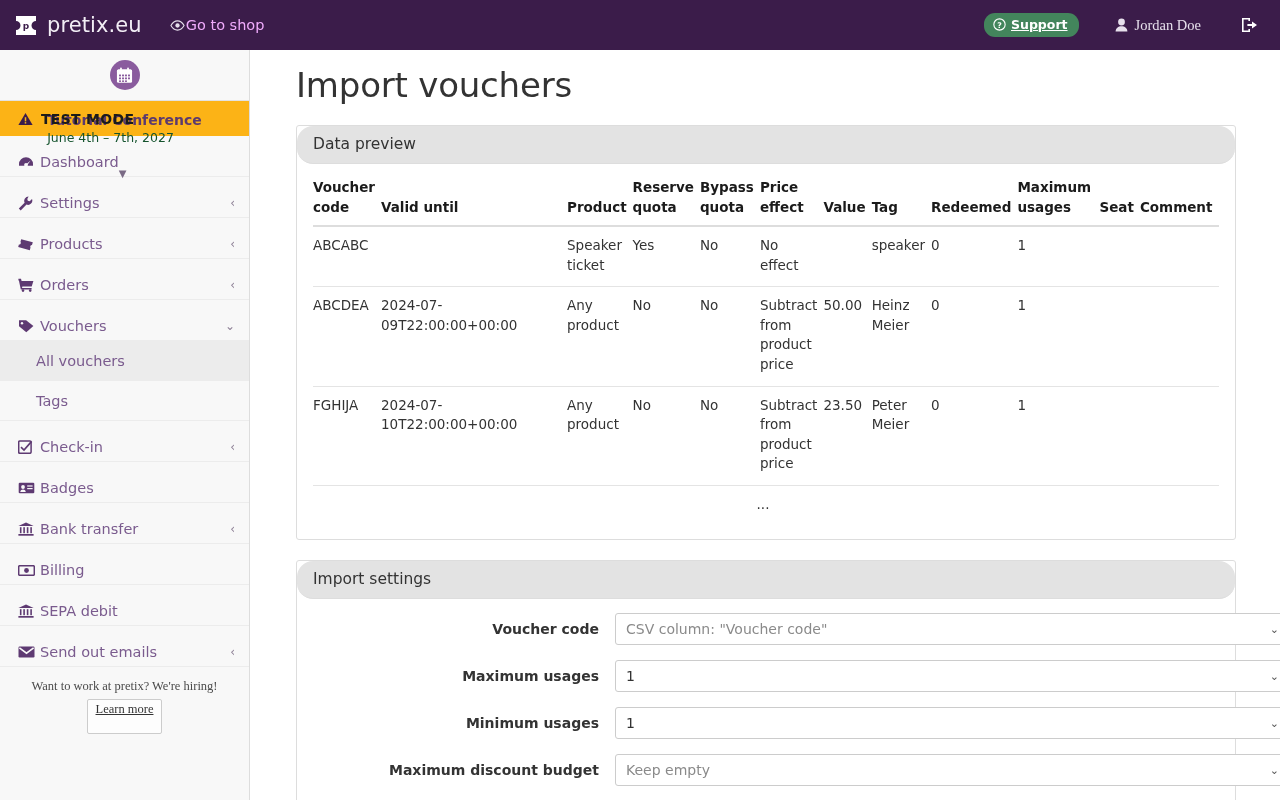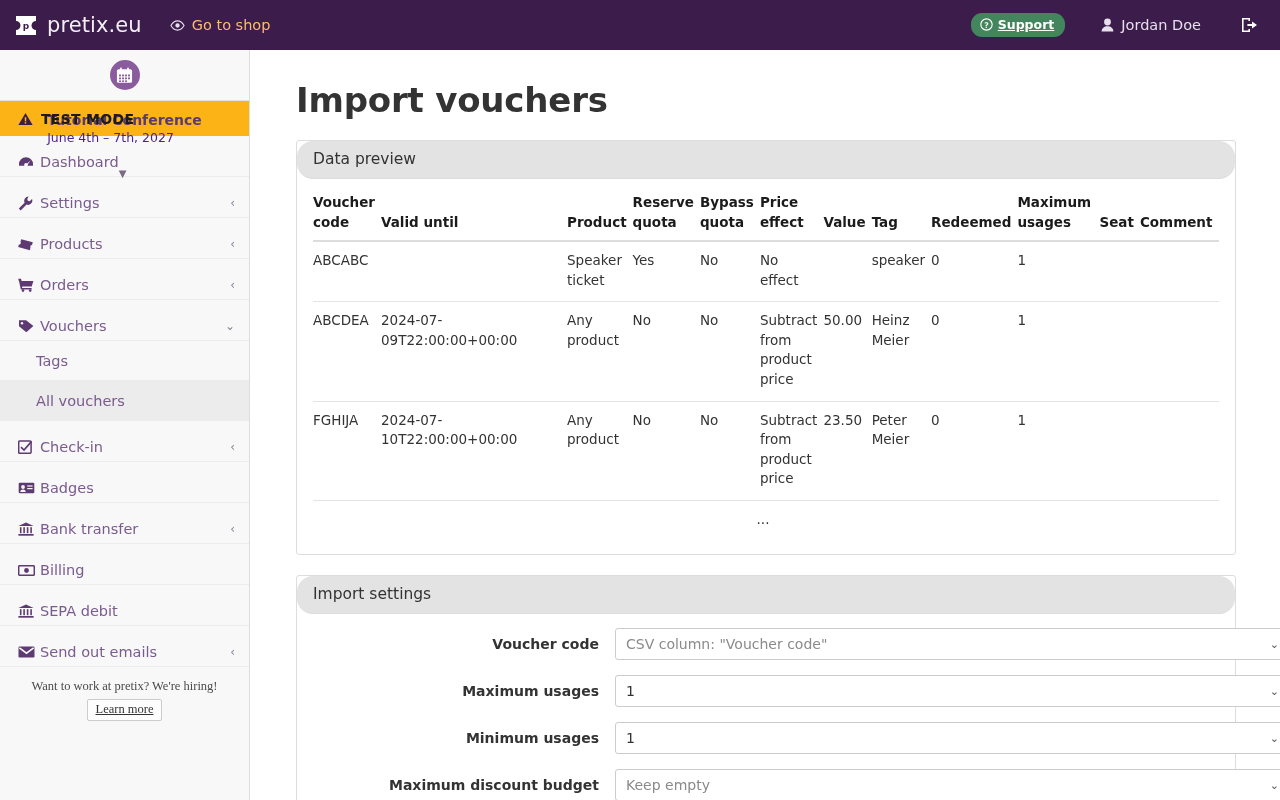--- a/index.html
+++ b/index.html
@@ -19,33 +19,33 @@
     background:#3b1c4a;
     display:flex; align-items:center;
   }
   .brand {
     display:flex; align-items:center; gap:9px;
     margin-left:14px; color:#ffffff; text-decoration:none;
   }
   .brand-logo { width:24px; height:21px; position:relative; flex:0 0 auto; }
   .brand-text { font-size:21px; color:#f2eef5; letter-spacing:0.1px; }
   .nav-link {
-    display:flex; align-items:center; gap:7px;
-    color:#fdba74; text-decoration:none; font-size:14.5px;
+    display:flex; align-items:center; gap:1px;
+    color:#f0abfc; text-decoration:none; font-size:14.5px;
     margin-left:28px;
   }
   .nav-right { margin-left:auto; display:flex; align-items:center; gap:0; }
   .support-badge {
     background:#43855c; color:#ffffff; font-weight:bold; font-size:12.5px;
     border-radius:11px; padding:4px 11px 5px 9px;
     display:flex; align-items:center; gap:5px;
   }
   .nav-user {
     color:#e7e0ec; text-decoration:none; font-size:14.5px;
-    display:flex; align-items:center; gap:7px; margin-left:36px;
+    display:flex; align-items:center; gap:7px; margin-left:36px;font-family:Liberation Serif, serif;
   }
   .nav-logout { color:#ffffff; margin-left:40px; margin-right:22px; display:flex; align-items:center; }
 
   
   #sidebar {
     position:absolute; top:50px; left:0; width:250px; height:750px;
     background:#f8f8f8; border-right:1px solid #dddddd;
   }
   .event-select {
     display:flex; align-items:center; gap:22px;
@@ -55,21 +55,21 @@
     flex-direction:column;
   }
   .event-icon {
     width:30px; height:30px; border-radius:50%;
     background:#8a5c9e; color:#ffffff;
     display:flex; align-items:center; justify-content:center;
     flex:0 0 auto; font-size:15px;
   }
   .event-meta { line-height:1.2; flex:1 1 auto; min-width:0; }
   .event-name { font-weight:bold; font-size:14px; color:#5c3a6e; white-space:nowrap; }
-  .event-date { font-size:12.5px; color:#4c1d95; margin-top:18px; white-space:nowrap; }
+  .event-date { font-size:12.5px; color:#14532d; margin-top:18px; white-space:nowrap; }
   .event-caret { color:#7a6a85; font-size:10px; flex:0 0 auto; padding-right:4px; }
 
   .test-mode {
     background:#fcb316; color:#1b1b1b;
     font-weight:bold; font-size:14px; letter-spacing:0.3px;
     height:35px; display:flex; align-items:center; gap:8px;
     padding-left:18px;
     text-align:right;
   }
 
@@ -91,31 +91,31 @@
   .nav-sub.active { background:#ececec; }
 
   .hiring {
     padding:12px 10px 0 10px; text-align:center;font-family:Liberation Serif, serif;
   }
   .hiring-text { font-size:12.5px; color:#4a4a4a; }
   .hiring-btn {
     margin-top:5px; display:inline-block;
     font-size:12.5px; color:#333333;
     background:#fdfdfd; border:1px solid #cccccc; border-radius:2px;
-    padding:2px 8px 3px 8px;
+    padding:2px 8px 16px 8px;
   }
 
   
   #content {
     position:absolute; top:50px; left:250px; width:1030px; height:750px;
     background:#ffffff; overflow:hidden;
   }
   .page-title {
-    font-size:34px; font-weight:bold; color:#333333;
-    margin:30px 0 20px 46px; letter-spacing:-0.2px;
+    font-size:34px; font-weight:normal; color:#333333;
+    margin:15px 0 20px 46px; letter-spacing:-0.2px;
   }
   .panel {
     margin:0 44px 0 46px;
     border:1px solid #dddddd; border-radius:3px;
     background:#ffffff;
   }
   .panel + .panel { margin-top:20px; }
   .panel-head {
     background:#e3e3e3; border-bottom:1px solid #dddddd;
     padding:9px 24px 10px 16px; font-size:15.5px; color:#333333;border-radius:16px;
@@ -324,25 +324,25 @@
     <span class="ico">
       <svg width="16" height="14" viewBox="0 0 16 14">
         <path d="M1 1.2h7.1L15.4 7 8.3 13.2 1 7.3z" fill="#5e3a72"></path>
         <circle cx="4" cy="4.3" r="1.2" fill="#f8f8f8"></circle>
       </svg>
     </span>
     <span class="lbl">Vouchers</span>
     <span class="chev">⌄</span>
   </a>
 
+  <a class="nav-sub active" href="#">
+    <span>All vouchers</span>
+  </a>
   <a class="nav-sub" href="#">
     <span>Tags</span>
-  </a>
-  <a class="nav-sub active" href="#">
-    <span>All vouchers</span>
   </a>
 
   <a class="nav-item" href="#">
     <span class="ico">
       <svg width="15" height="14" viewBox="0 0 15 14">
         <rect x="0.7" y="0.9" width="12.4" height="12.4" rx="1.2" fill="none" stroke="#5e3a72" stroke-width="1.5"></rect>
         <path d="M3 7.2 L6 10 L13.6 1.4" fill="none" stroke="#5e3a72" stroke-width="1.7"></path>
       </svg>
     </span>
     <span class="lbl">Check-in</span>

